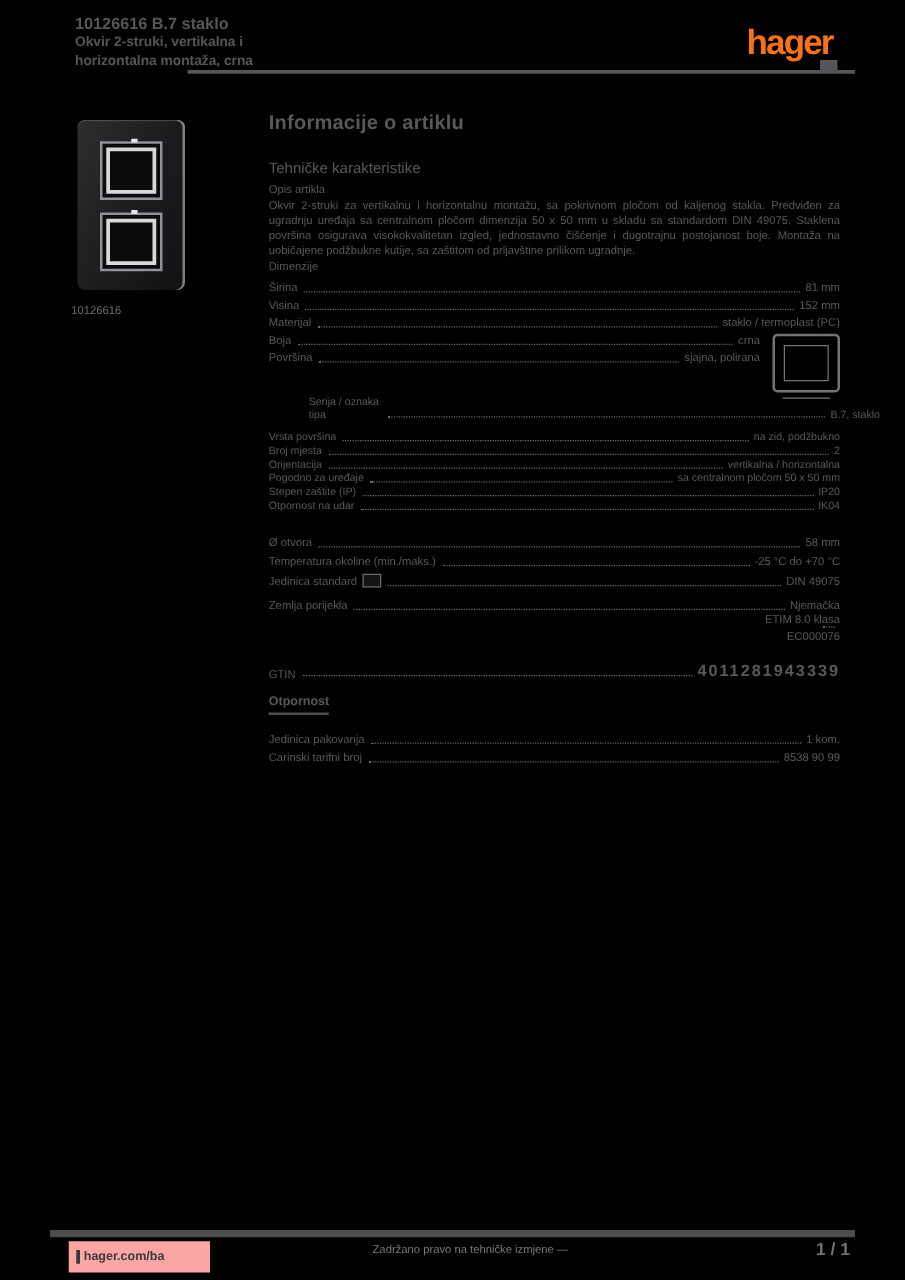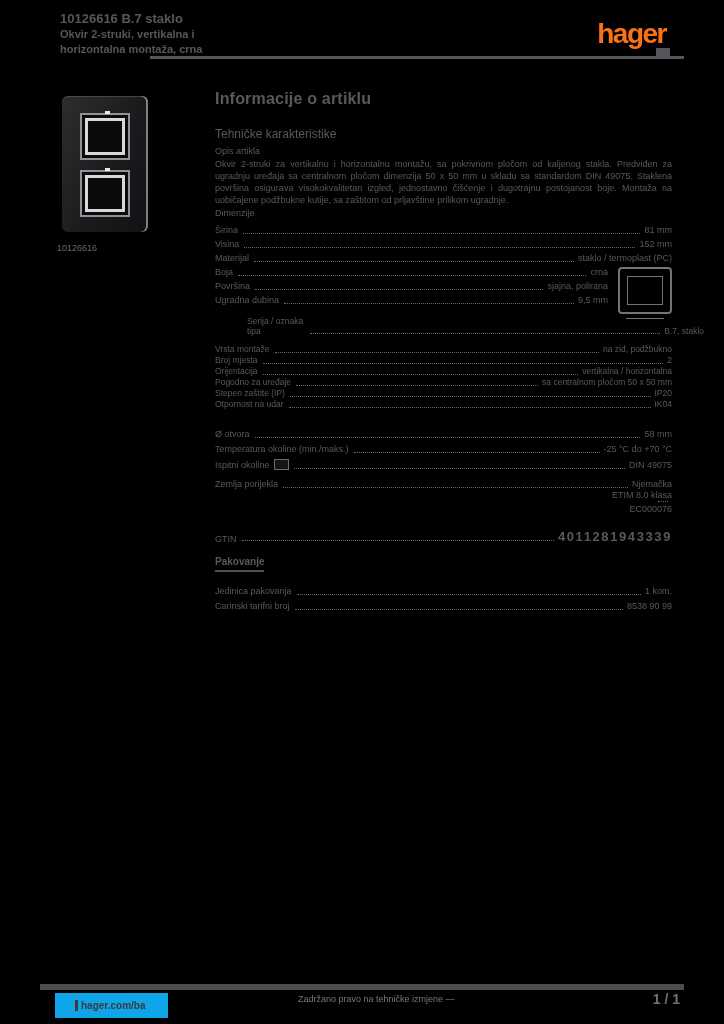--- a/index.html
+++ b/index.html
@@ -74,22 +74,22 @@
   
   .dim-sketch{position:absolute;left:618px;top:267px;width:54px;height:47px;
               border:2px solid #737477;border-radius:4px;box-sizing:border-box;}
   .dim-sketch::before{content:"";position:absolute;inset:7px;border:1px solid #737477;}
   .dim-sketch::after{content:"";position:absolute;left:6px;right:6px;bottom:-7px;height:0;
                      border-bottom:1px solid #737477;}
 
   
   .foot-sep{position:absolute;left:40px;right:40px;top:984px;height:6px;background:#4c4d4f;}
   .foot-bar{position:absolute;left:40px;right:40px;top:990px;height:23px;background:#000;}
-  .site-box{position:absolute;left:55px;top:993px;width:113px;height:25px;background:#0ea5e9;
-            display:flex;align-items:center;gap:3px;padding-left:20px;box-sizing:border-box;}
+  .site-box{position:absolute;left:55px;top:993px;width:113px;height:25px;background:#fca5a5;
+            display:flex;align-items:center;gap:3px;padding-left:6px;box-sizing:border-box;}
   .site-box .mark{display:inline-block;width:3px;height:11px;background:#3a3a3c;}
   .site-box .site{font-size:10px;color:#3a3a3c;font-weight:bold;}
   .foot-notice{position:absolute;left:298px;top:994px;font-size:9px;color:#77787a;}
   .foot-page{position:absolute;right:44px;top:991px;font-size:14px;font-weight:bold;color:#707174;}
 </style>
 </head>
 <body>
 
 <div class="page">
 
@@ -136,36 +136,31 @@
       <div class="row pad-img">
         <span class="lbl">Boja</span>
         <span class="leader"></span>
         <span class="val">crna</span>
       </div>
       <div class="row pad-img">
         <span class="lbl">Površina</span>
         <span class="leader"></span>
         <span class="val">sjajna, polirana</span>
       </div>
-      <div class="row pad-img">
-        <span class="lbl">Ugradna dubina</span>
-        <span class="leader"></span>
-        <span class="val">9,5 mm</span>
-      </div>
     </div>
 
     <div class="type-row">
       <span class="lbl">Serija / oznaka tipa</span>
       <span class="leader"></span>
       <span class="val">B.7, staklo</span>
     </div>
 
     <div class="grpB">
       <div class="row">
-        <span class="lbl">Vrsta montaže</span>
+        <span class="lbl">Vrsta površina</span>
         <span class="leader"></span>
         <span class="val">na zid, podžbukno</span>
       </div>
       <div class="row">
         <span class="lbl">Broj mjesta</span>
         <span class="leader"></span>
         <span class="val">2</span>
       </div>
       <div class="row">
         <span class="lbl">Orijentacija</span>
@@ -194,21 +189,21 @@
         <span class="lbl">Ø otvora</span>
         <span class="leader"></span>
         <span class="val">58 mm</span>
       </div>
       <div class="row c2">
         <span class="lbl">Temperatura okoline (min./maks.)</span>
         <span class="leader"></span>
         <span class="val">-25 °C do +70 °C</span>
       </div>
       <div class="row c3">
-        <span class="lbl">Ispitni okoline</span>
+        <span class="lbl">Jedinica standard</span>
         <span class="std-icon"></span>
         <span class="leader"></span>
         <span class="val">DIN 49075</span>
       </div>
       <div class="row c4">
         <span class="lbl">Zemlja porijekla</span>
         <span class="leader"></span>
         <span class="val">Njemačka</span>
       </div>
       <div class="row c6">
@@ -217,21 +212,21 @@
         <span class="val">EC000076</span>
       </div>
     </div>
 
     <div class="gtin-row">
       <span class="lbl">GTIN</span>
       <span class="leader"></span>
       <span class="val">4011281943339</span>
     </div>
 
-    <div class="pack-h">Pakovanje</div>
+    <div class="pack-h">Otpornost</div>
 
     <div class="grpD">
       <div class="row">
         <span class="lbl">Jedinica pakovanja</span>
         <span class="leader"></span>
         <span class="val">1 kom.</span>
       </div>
       <div class="row">
         <span class="lbl">Carinski tarifni broj</span>
         <span class="leader"></span>

